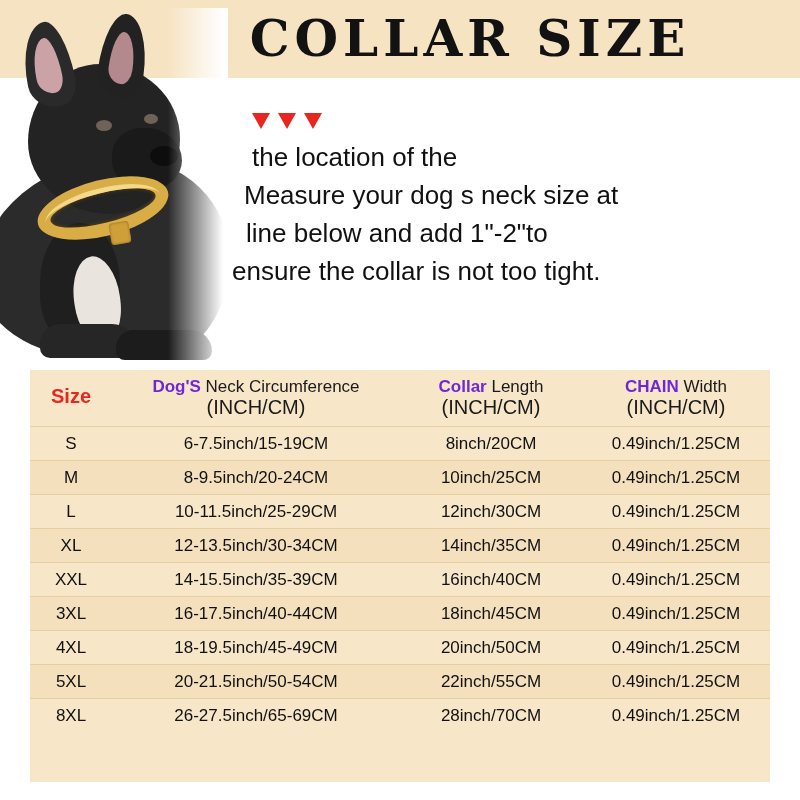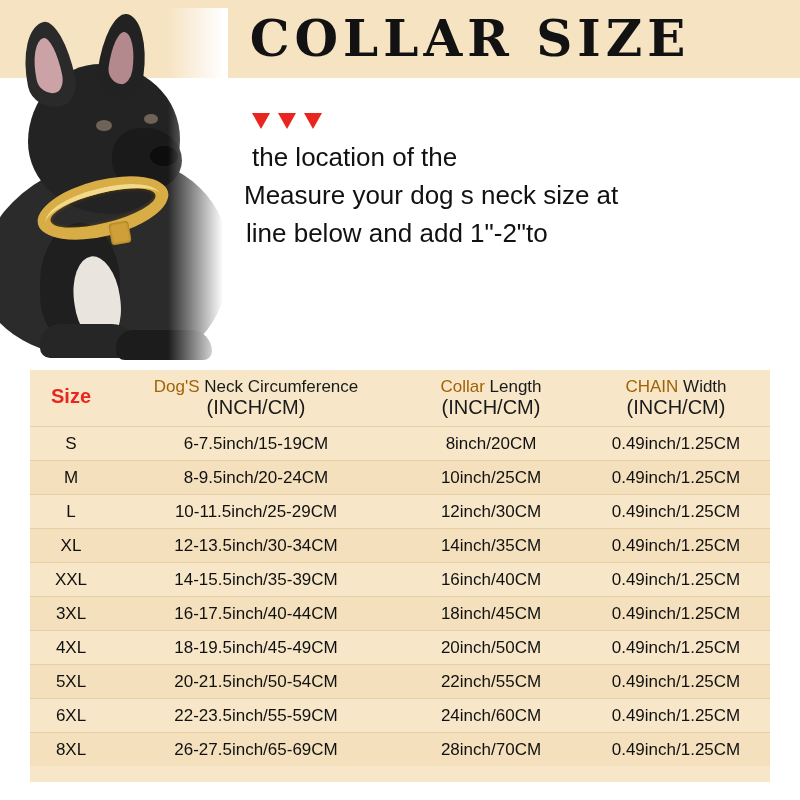--- a/index.html
+++ b/index.html
@@ -313,22 +313,22 @@
     background: #f7e7c8;
     padding: 6px 2px 8px;
     font-size: 17px;
     font-weight: normal;
     color: #1a1a1a;
     text-align: center;
     vertical-align: middle;
     line-height: 21px;
   }
   .hdr-accent {
-    color: #a16207;
-    font-weight: normal;
+    color: #6d28d9;
+    font-weight: bold;
   }
   .hdr-size {
     color: #e8251f;
     font-weight: bold;
     font-size: 20px;
   }
   .hdr-sub {
     display: block;
     font-size: 20px;
     color: #1a1a1a;
@@ -387,20 +387,21 @@
   <div class="tri-row">
     <span class="tri t1"></span>
     <span class="tri t2"></span>
     <span class="tri t3"></span>
   </div>
 
   <div class="instructions">
     <span class="ln l2">the location of the</span>
     <span class="ln l1">Measure your dog s neck size at</span>
     <span class="ln l3">line below and add 1"-2"to</span>
+    <span class="ln l4">ensure the collar is not too tight.</span>
   </div>
 
   <div class="table-wrap">
     <table class="size-table">
       <colgroup>
         <col class="c1">
           <col class="c2">
           <col class="c3">
           <col class="c4">
       </colgroup>
@@ -466,26 +467,20 @@
           <td>20inch/50CM</td>
           <td>0.49inch/1.25CM</td>
         </tr>
         <tr>
           <td class="c-size">5XL</td>
           <td>20-21.5inch/50-54CM</td>
           <td>22inch/55CM</td>
           <td>0.49inch/1.25CM</td>
         </tr>
         <tr>
-          <td class="c-size">6XL</td>
-          <td>22-23.5inch/55-59CM</td>
-          <td>24inch/60CM</td>
-          <td>0.49inch/1.25CM</td>
-        </tr>
-        <tr>
           <td class="c-size">8XL</td>
           <td>26-27.5inch/65-69CM</td>
           <td>28inch/70CM</td>
           <td>0.49inch/1.25CM</td>
         </tr>
       </tbody>
     </table>
   </div>
 
 </div>

